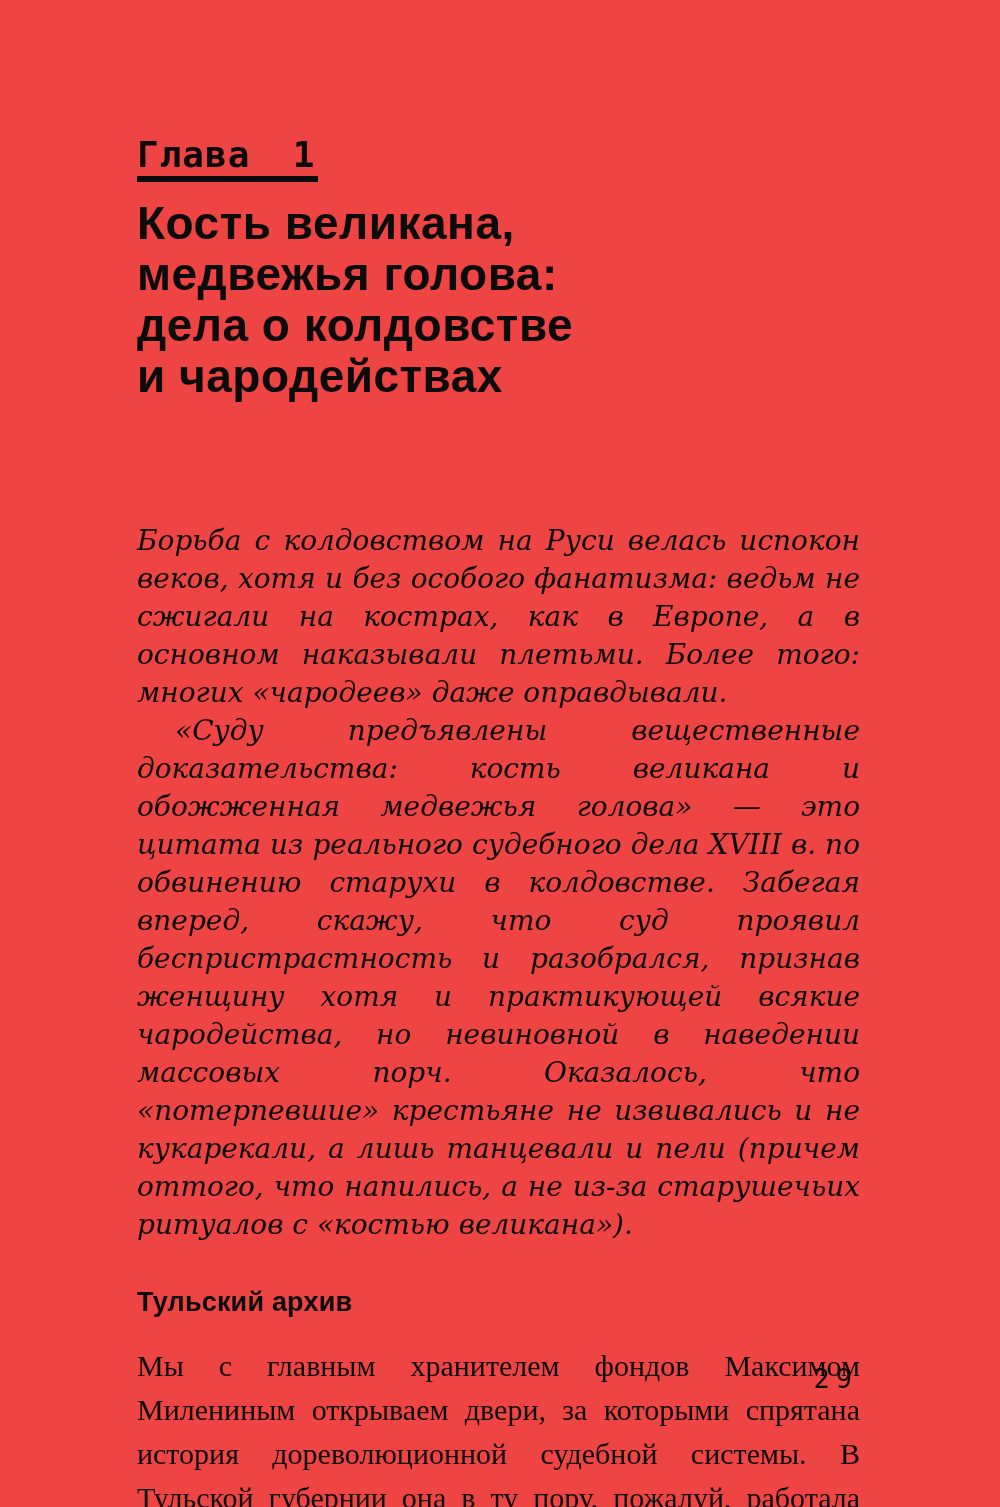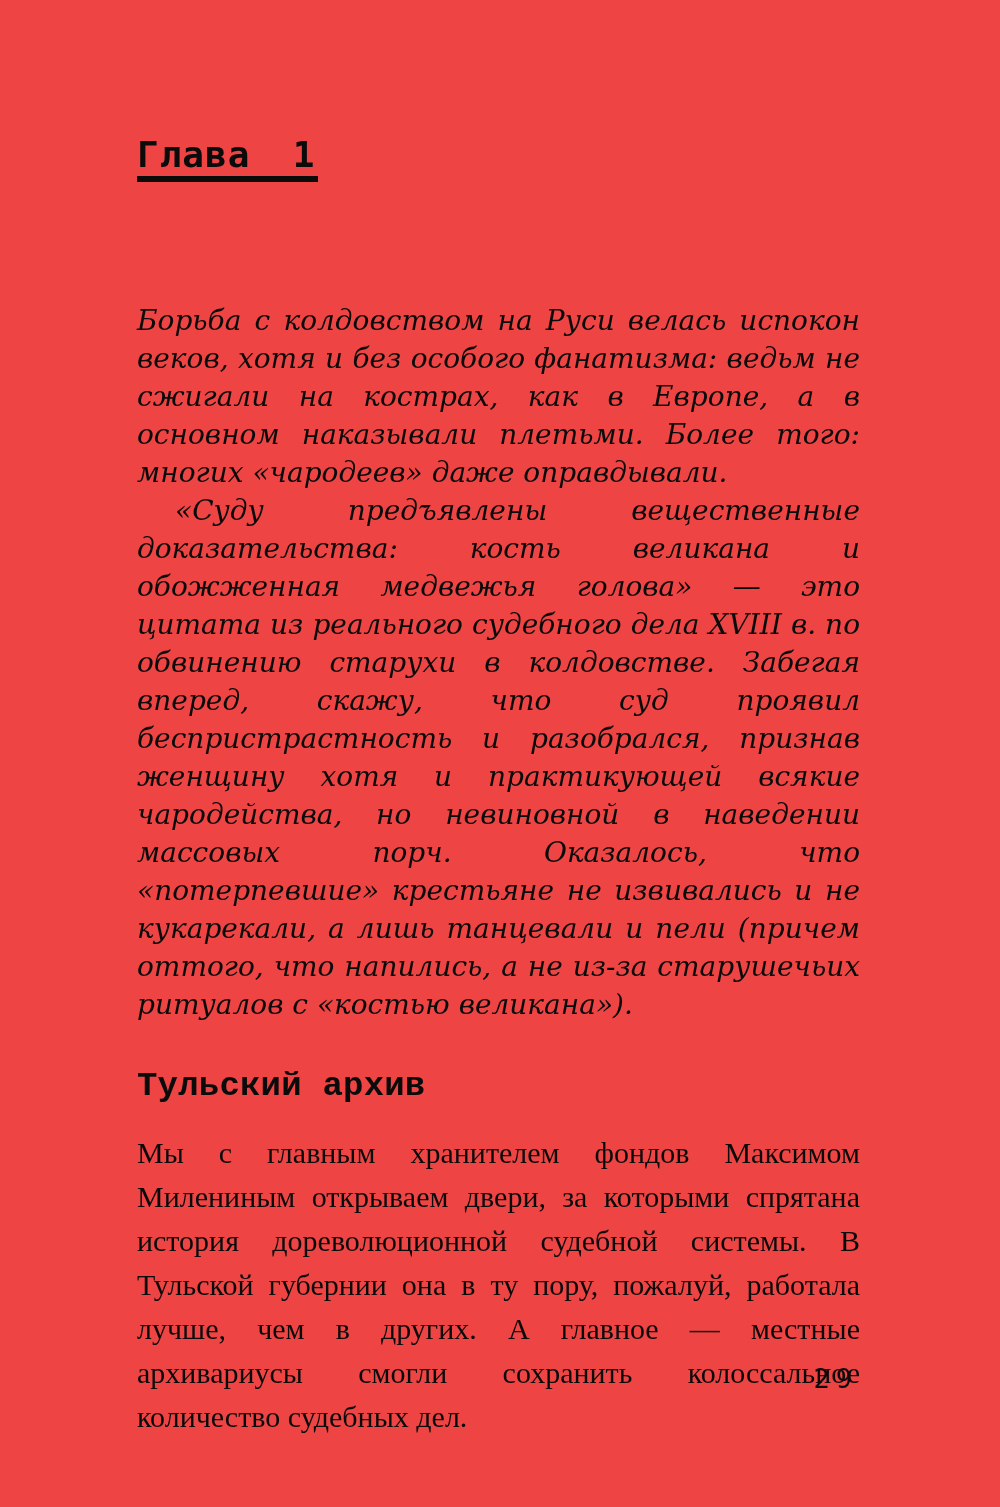--- a/index.html
+++ b/index.html
@@ -39,23 +39,23 @@
     font-style: italic;
     font-size: 28px;
     line-height: 38px;
     text-align: justify;
     hyphens: auto;
   }
   .lead-block p { margin: 0; }
   .lead-block p + p { text-indent: 38px; }
   .section-heading {
     margin: 44px 0 0 0;
-    font-family: Liberation Mono, monospace;
+    font-family: Liberation Sans, sans-serif;
     font-weight: bold;
-    font-size: 34px;
+    font-size: 27px;
     line-height: 1.1;
     letter-spacing: 0.2px;
   }
   .body-block {
     margin-top: 26px;
     font-family: "Liberation Serif", serif;
     font-size: 30px;
     line-height: 44px;
     text-align: justify;
     hyphens: auto;
@@ -70,20 +70,26 @@
     letter-spacing: 6px;
   }
 </style>
 </head>
 <body>
 
 <div class="page">
 
   <div class="chapter-label">Глава 1</div>
 
+  <h1 class="chapter-title">
+    <span>Кость великана,</span><br>
+    <span>медвежья голова:</span><br>
+    <span>дела о колдовстве</span><br>
+    <span>и чародействах</span>
+  </h1>
 
   <div class="lead-block">
     <p>Борьба с колдовством на Руси велась испокон веков, хотя и без особого фанатизма: ведьм не сжигали на кострах, как в Европе, а в основном наказывали плетьми. Более того: многих «чародеев» даже оправдывали.</p>
     <p>«Суду предъявлены вещественные доказательства: кость великана и обожженная медвежья голова» — это цитата из реального судебного дела XVIII в. по обвинению старухи в колдовстве. Забегая вперед, скажу, что суд проявил беспристрастность и разобрался, признав женщину хотя и практикующей всякие чародейства, но невиновной в наведении массовых порч. Оказалось, что «потерпевшие» крестьяне не извивались и не кукарекали, а лишь танцевали и пели (причем оттого, что напились, а не из-за старушечьих ритуалов с «костью великана»).</p>
   </div>
 
   <h2 class="section-heading">Тульский архив</h2>
 
   <div class="body-block">
     <p>Мы с главным хранителем фондов Максимом Милениным открываем двери, за которыми спрятана история дореволюционной судебной системы. В Тульской губернии она в ту пору, пожалуй, работала лучше, чем в других. А главное — местные архивариусы смогли сохранить колоссальное количество судебных дел.</p>

